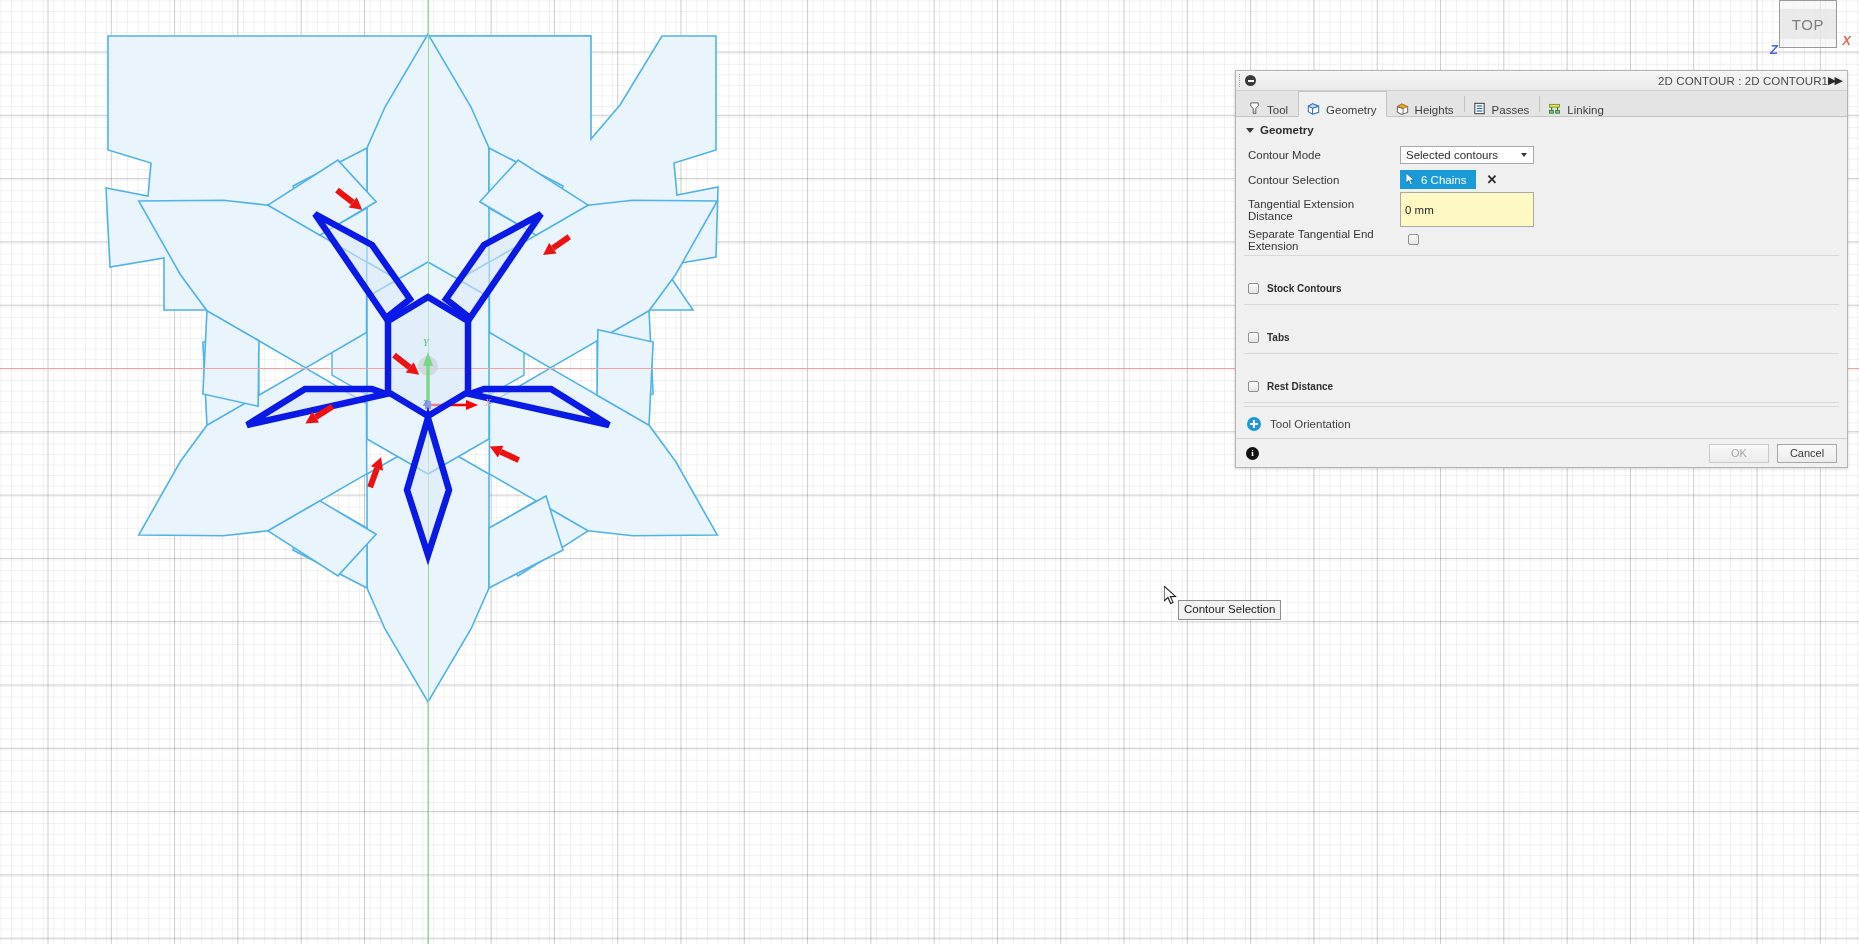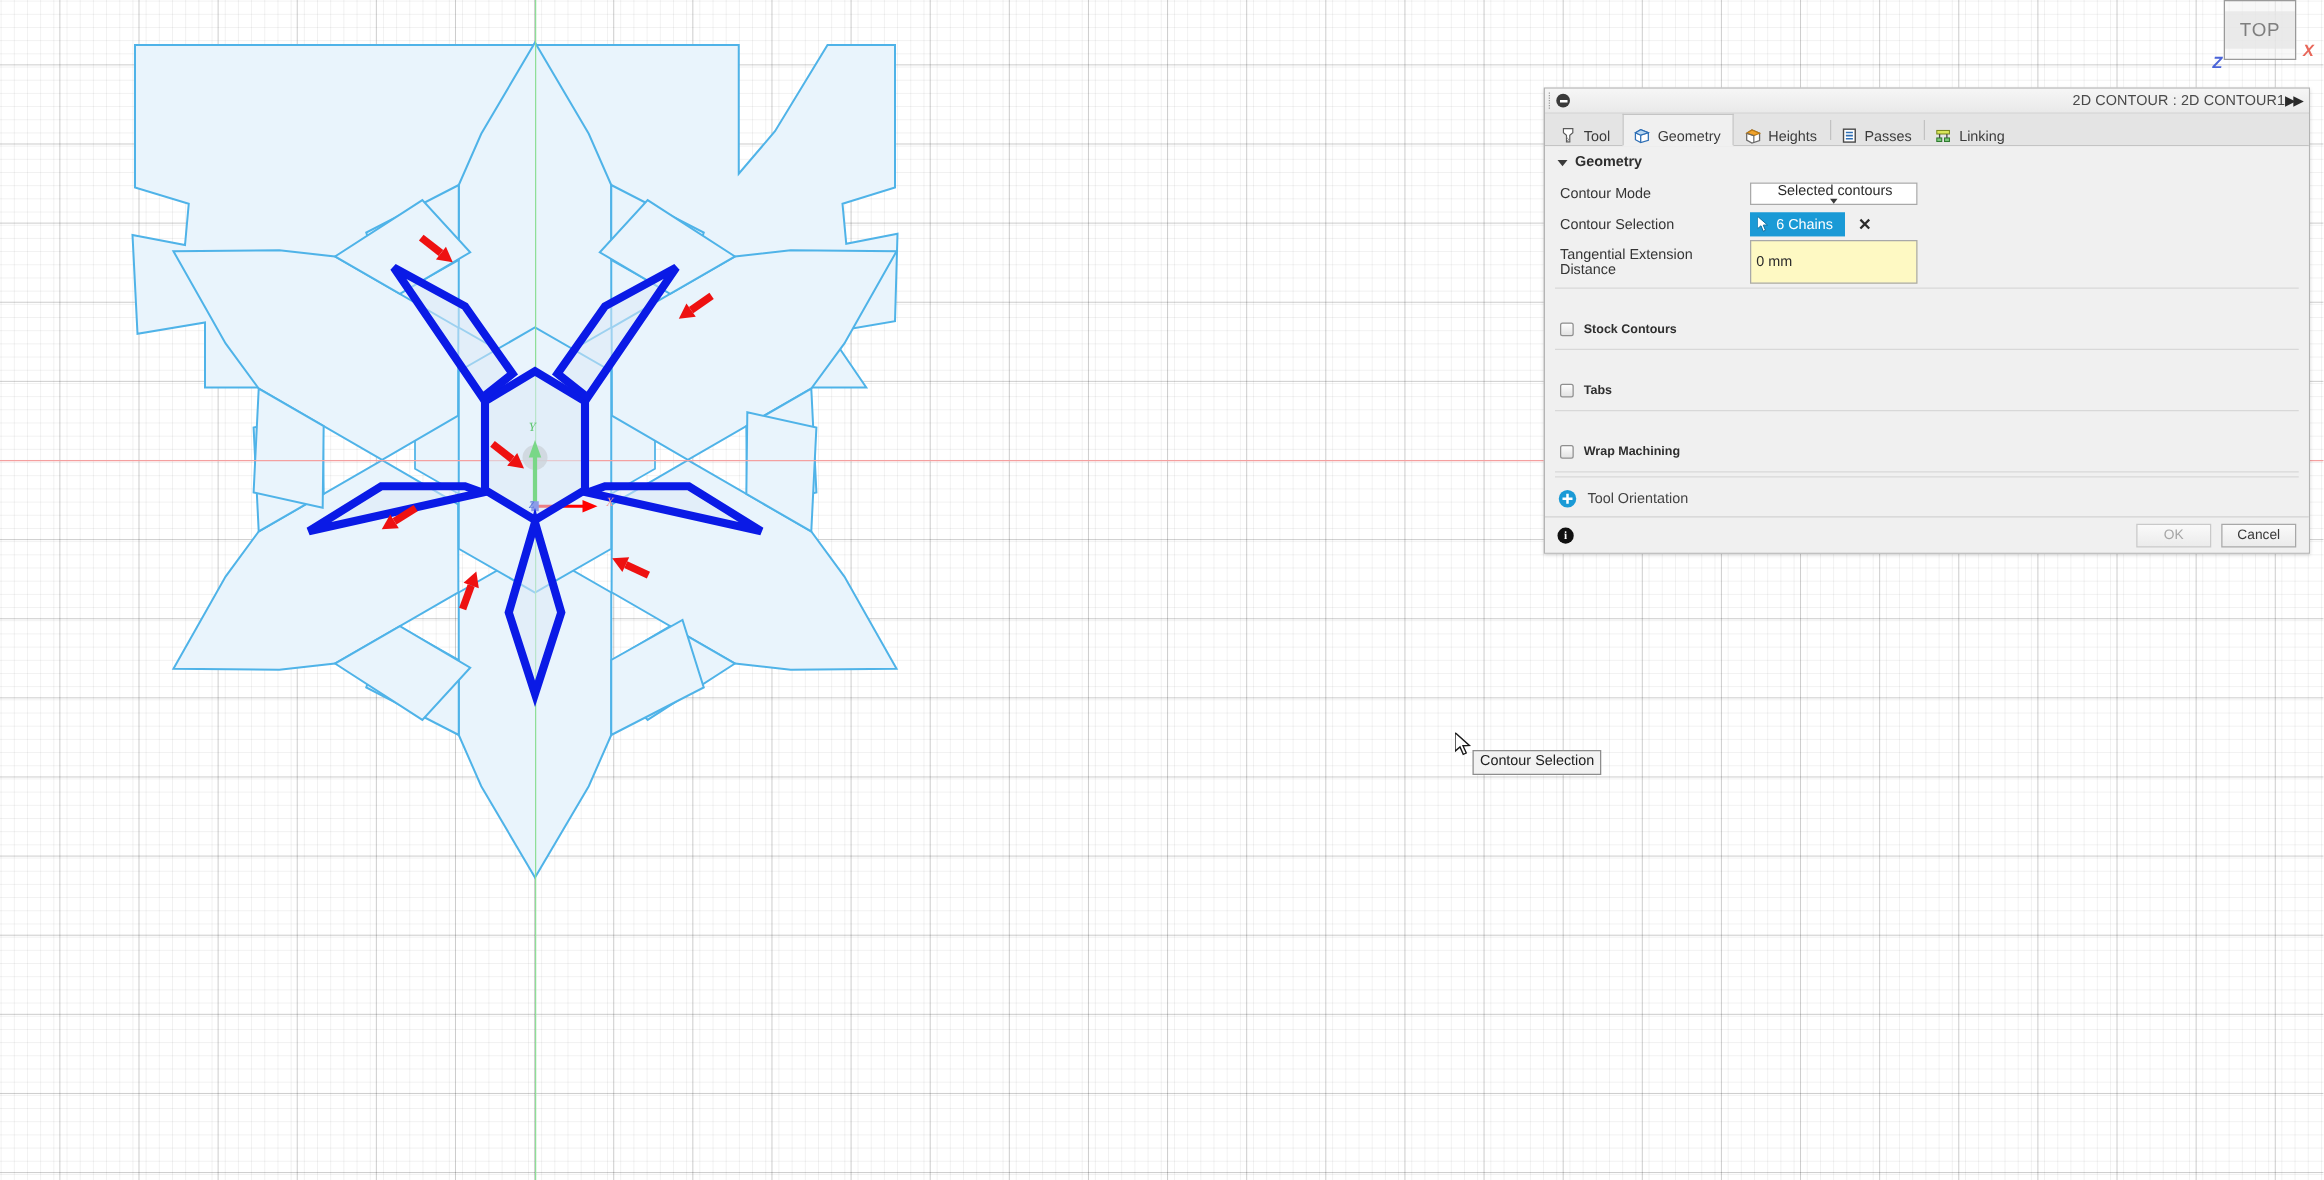--- a/index.html
+++ b/index.html
@@ -241,21 +241,20 @@
     width: 134px;
     height: 18px;
     background: #ffffff;
     border: 1px solid #a9a9a9;
     display: flex;
     align-items: center;
     padding: 0 3px 0 5px;
     font-size: 11.5px;
     color: #2b2b2b;
     box-sizing: border-box;
-    flex-direction: column;
   }
   .combo-value { flex: 1; }
   .combo-arrow {
     width: 0; height: 0;
     border-left: 3.5px solid transparent;
     border-right: 3.5px solid transparent;
     border-top: 4px solid #3a3a3a;
     margin-right: 3px;
   }
   .textfield {
@@ -732,40 +731,46 @@
 
       <div class="form-row">
         <div class="form-label">Tangential Extension Distance</div>
         <div class="control-area">
           <div class="textfield">
             <span>0 mm</span>
           </div>
         </div>
       </div>
 
+      <div class="form-row">
+        <div class="form-label" style="width:160px;flex:0 0 160px;">Separate Tangential End Extension</div>
+        <div class="control-area">
+          <span class="checkbox"></span>
+        </div>
+      </div>
 
       <div class="divider"></div>
 
       <div class="group-row">
         <span class="checkbox"></span>
         <span>Stock Contours</span>
       </div>
 
       <div class="divider"></div>
 
       <div class="group-row">
         <span class="checkbox"></span>
         <span>Tabs</span>
       </div>
 
       <div class="divider"></div>
 
       <div class="group-row">
         <span class="checkbox"></span>
-        <span>Wrap Machining</span>
+        <span>Rest Distance</span>
       </div>
 
       <div class="divider"></div>
 
 
       <div class="divider"></div>
 
       <div class="link-row">
         <span class="plus-icon"></span>
         <span>Tool Orientation</span>

